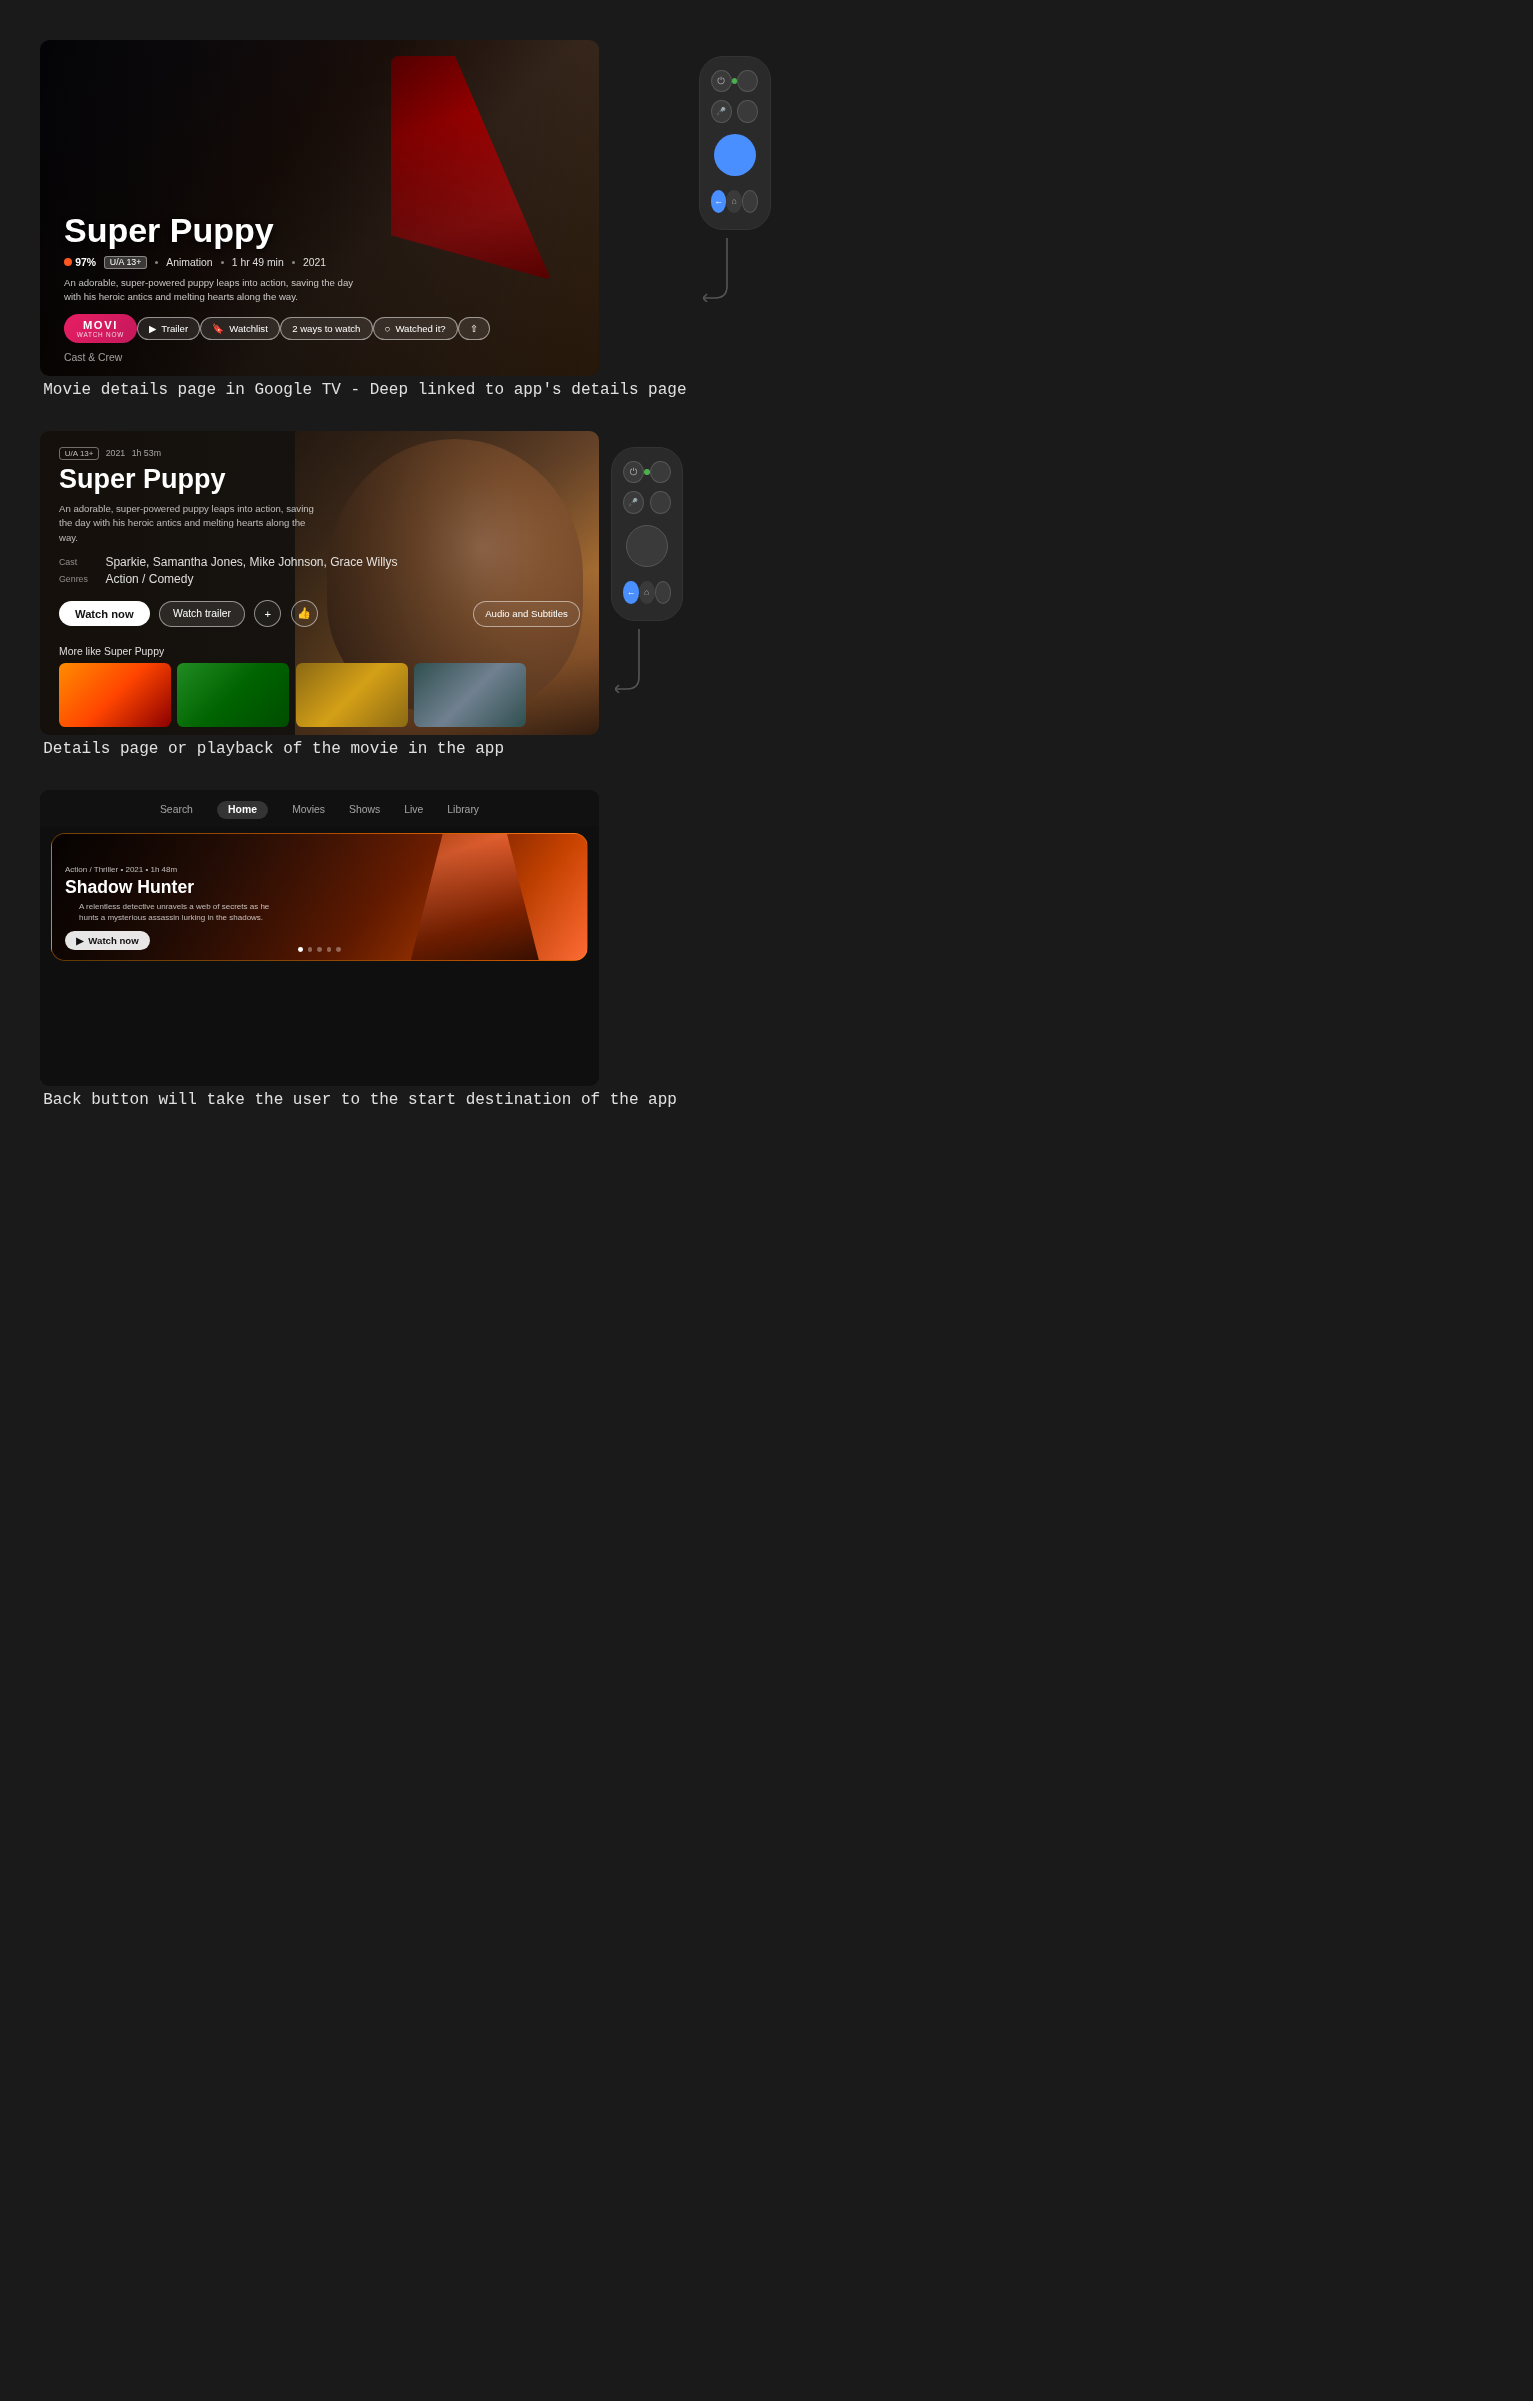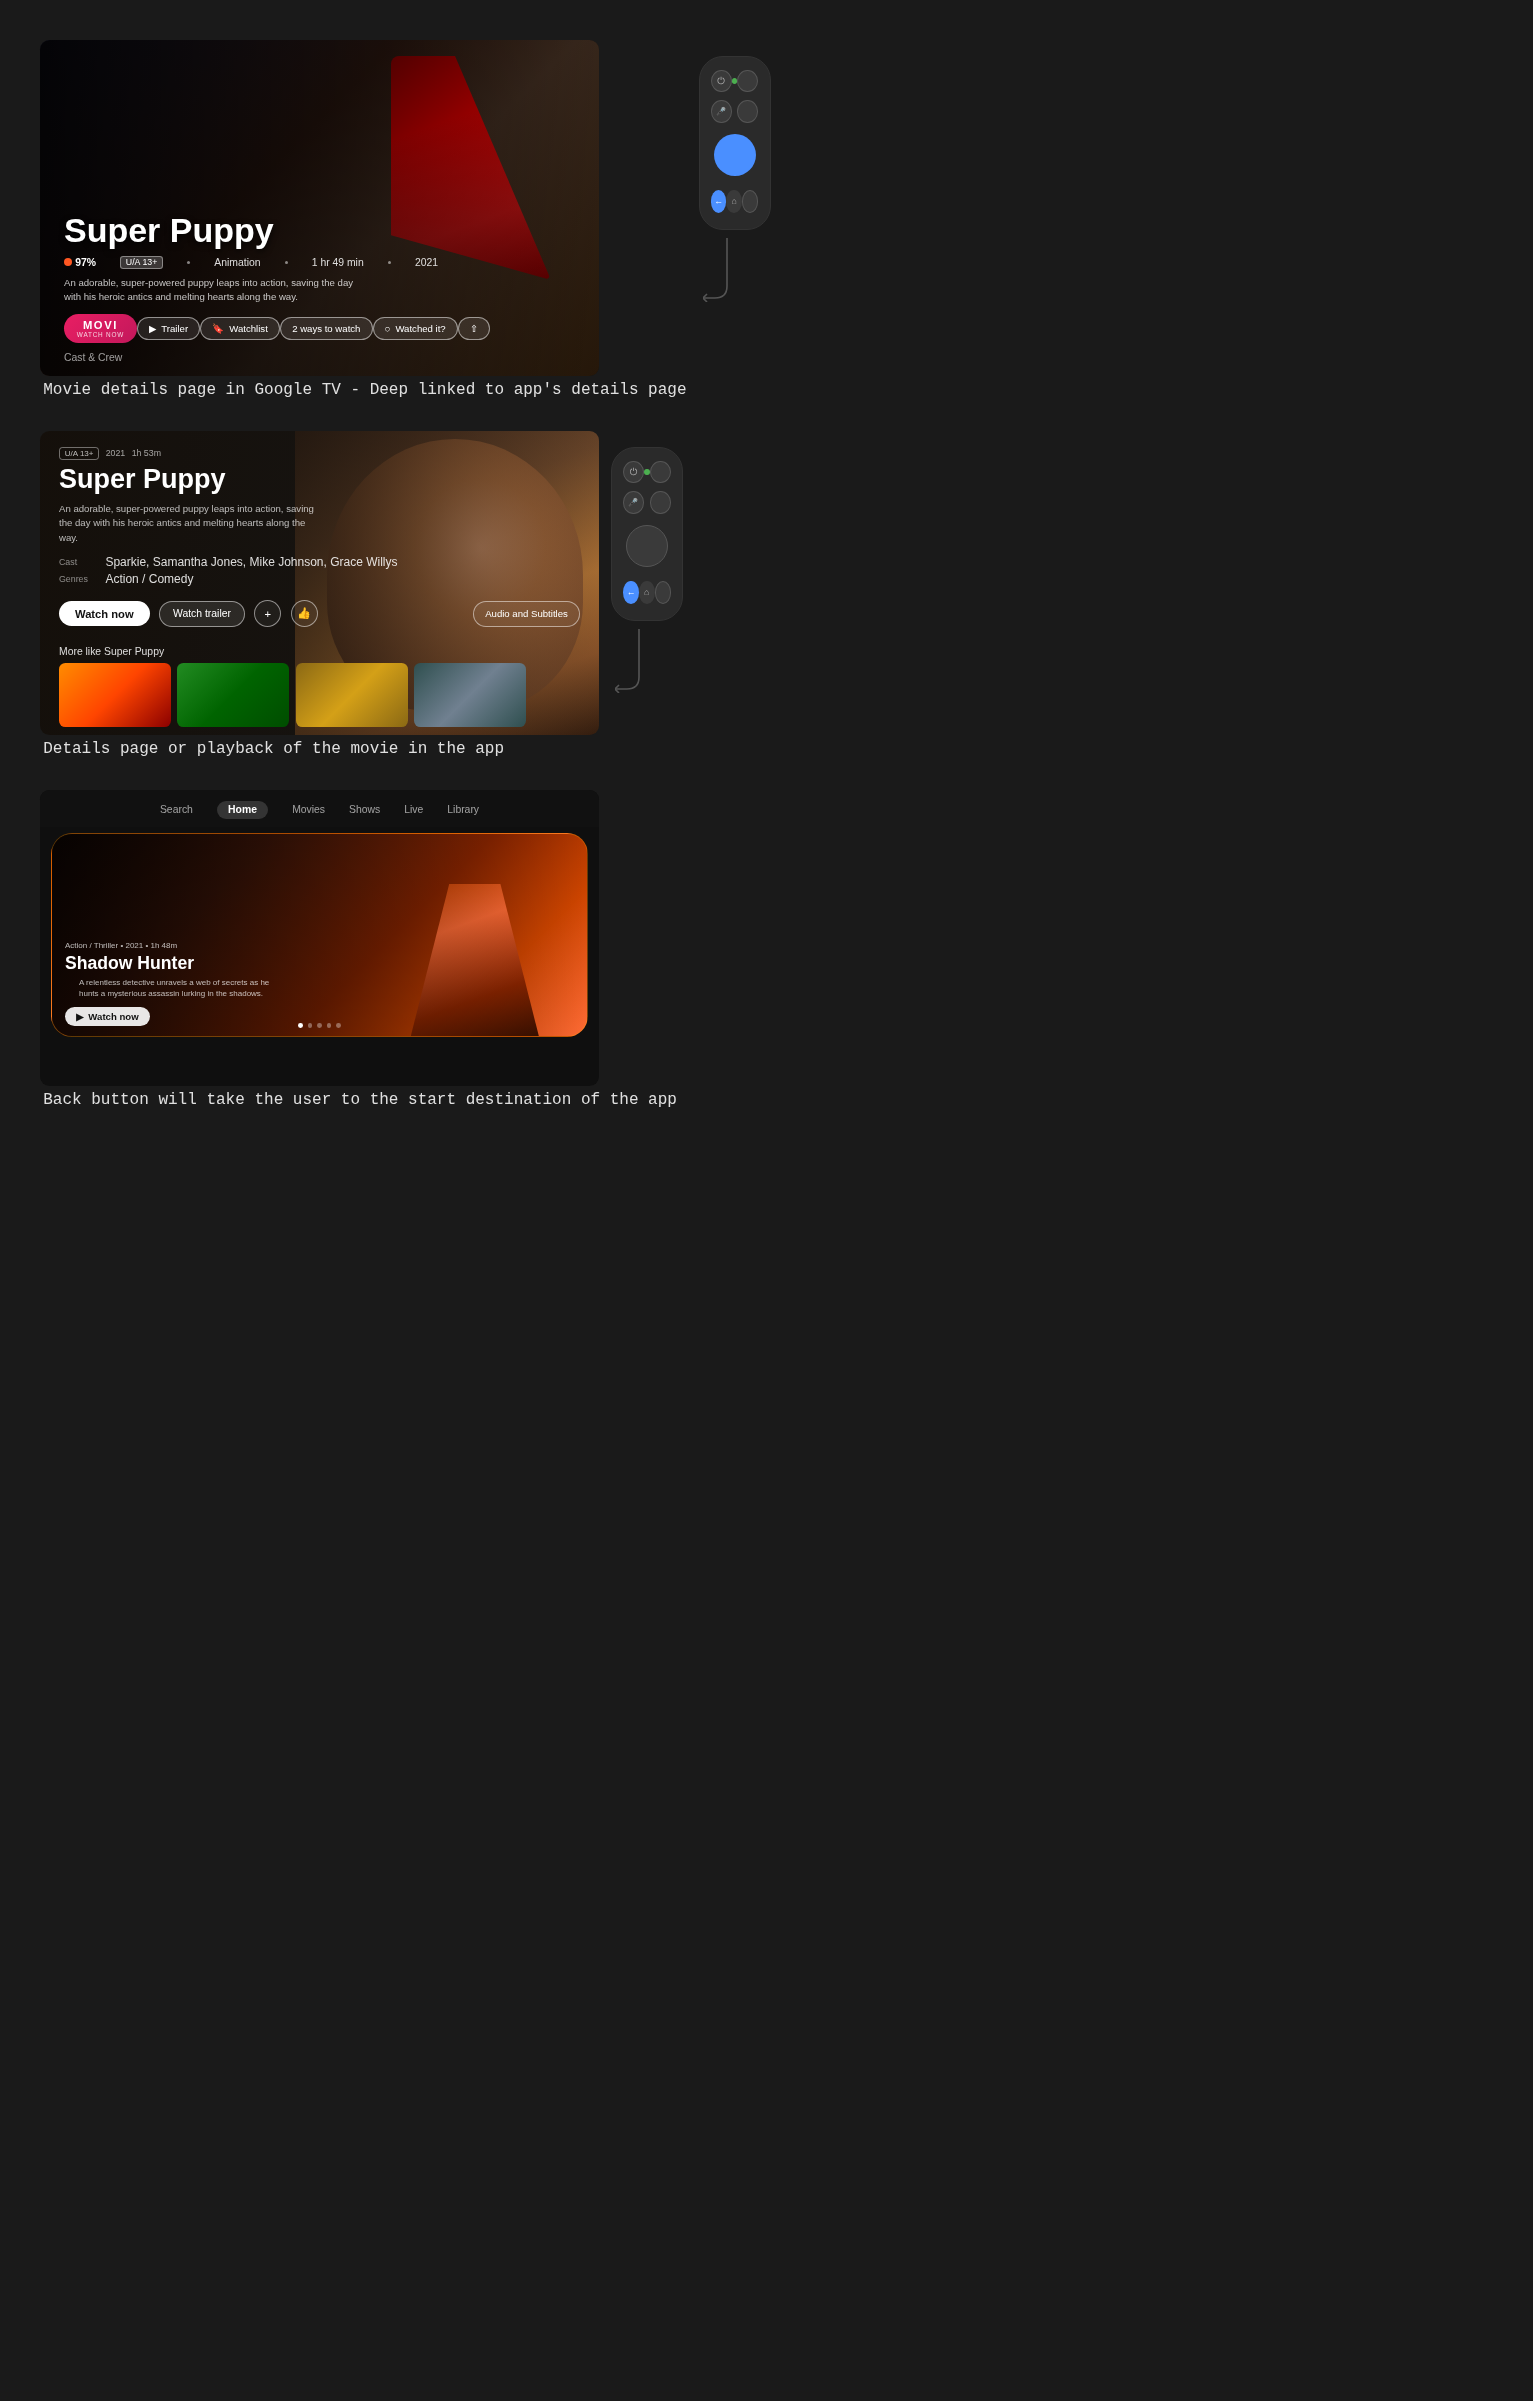--- a/index.html
+++ b/index.html
@@ -163,21 +163,21 @@
       font-weight: 700;
       color: #ffffff;
       line-height: 1.1;
       margin-bottom: 6.4px;
       text-shadow: 0 1.6px 6.4px rgba(0,0,0,0.8);
     }
 
     .meta-row {
       display: flex;
       align-items: center;
-      gap: 24px;
+      gap: 8px;
       margin-bottom: 6.4px;
     }
 
     .rating-badge {
       display: flex;
       align-items: center;
       gap: 3.2px;
       font-size: 10.4px;
       color: #fff;
       font-weight: 600;
@@ -479,24 +479,24 @@
     .nav-item.active-pill {
       background: rgba(255,255,255,0.15);
       border-radius: 16px;
       padding: 3.2px 11.2px;
       color: #fff;
       font-weight: 600;
     }
 
     .hero-banner {
       margin: 6.4px 11.2px;
-      border-radius: 21px;
+      border-radius: 14px;
       overflow: hidden;
       position: relative;
-      height: 204px;
+      height: 128px;
       background: linear-gradient(135deg, #1a0a05 0%, #4a1a0a 30%, #8b2500 60%, #cc4400 80%, #ff6b35 100%);
       border: 1.6px solid rgba(255,165,0,0.3);
     }
 
     .hero-banner-overlay {
       position: absolute;
       top: 0; left: 0; right: 0; bottom: 0;
       background: linear-gradient(to right, rgba(0,0,0,0.75) 0%, rgba(0,0,0,0.3) 60%, transparent 100%);
     }
 

